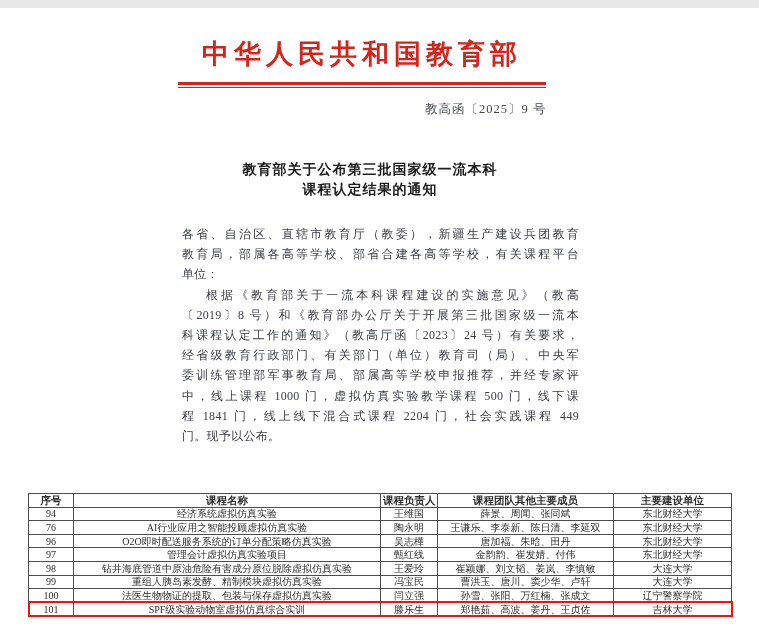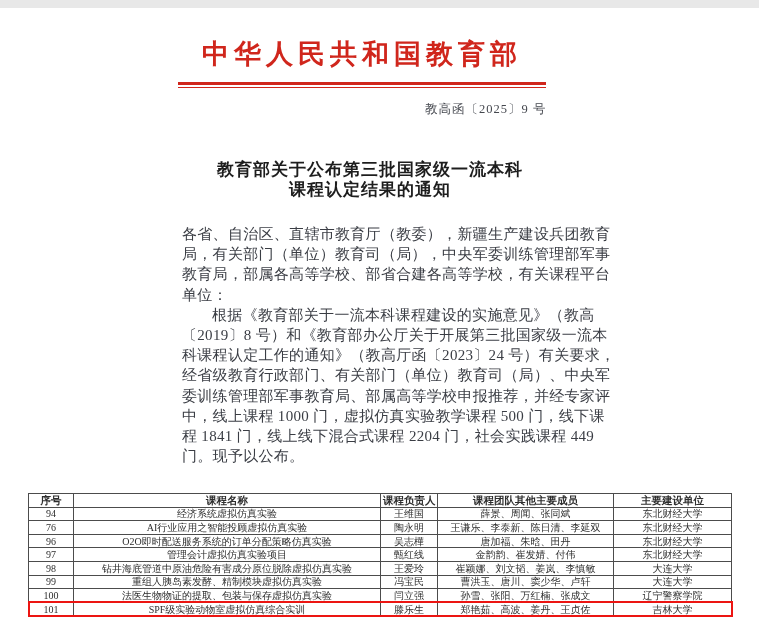--- a/index.html
+++ b/index.html
@@ -30,27 +30,27 @@
   }
   .doc-number {
     position:absolute; left:425px; top:93px;
     font-size:12.5px; color:#44474e;
     letter-spacing:1px;
     white-space:nowrap;
   }
   .notice-title {
     position:absolute; left:140px; top:152px; width:460px;
     text-align:center;
-    font-size:17px; font-weight:bold; color:#1d1d1d;
+    font-size:14px; font-weight:bold; color:#1d1d1d;
     line-height:20px;
     letter-spacing:1px;
   }
   .body-text {
     position:absolute; left:182px; top:216px; width:397px;
-    font-size:15px; color:#3a3d44;
+    font-size:12px; color:#3a3d44;
     letter-spacing:0.3px;
     font-family:Liberation Serif, serif;
   }
   .bline {
     height:20.2px; line-height:20.2px;
     text-align:justify; text-align-last:justify;
     white-space:nowrap;
   }
   .bline.last { text-align-last:left; }
   .bline.indent { text-indent:2em; }
@@ -90,21 +90,20 @@
   <div class="doc-number">教高函〔2025〕9 号</div>
 
   <div class="notice-title">
     <div>教育部关于公布第三批国家级一流本科</div>
     <div>课程认定结果的通知</div>
   </div>
 
   <div class="body-text">
     <div id="para1">
         <div class="bline">各省、自治区、直辖市教育厅（教委），新疆生产建设兵团教育</div>
-        <div class="bline">局，有关部门（单位）教育司（局），中央军委训练管理部军事</div>
         <div class="bline">教育局，部属各高等学校、部省合建各高等学校，有关课程平台</div>
         <div class="bline last">单位：</div>
       </div>
     <div id="para2">
         <div class="bline indent">根据《教育部关于一流本科课程建设的实施意见》（教高</div>
         <div class="bline">〔2019〕8 号）和《教育部办公厅关于开展第三批国家级一流本</div>
         <div class="bline">科课程认定工作的通知》（教高厅函〔2023〕24 号）有关要求，</div>
         <div class="bline">经省级教育行政部门、有关部门（单位）教育司（局）、中央军</div>
         <div class="bline">委训练管理部军事教育局、部属高等学校申报推荐，并经专家评</div>
         <div class="bline">中，线上课程 1000 门，虚拟仿真实验教学课程 500 门，线下课</div>

